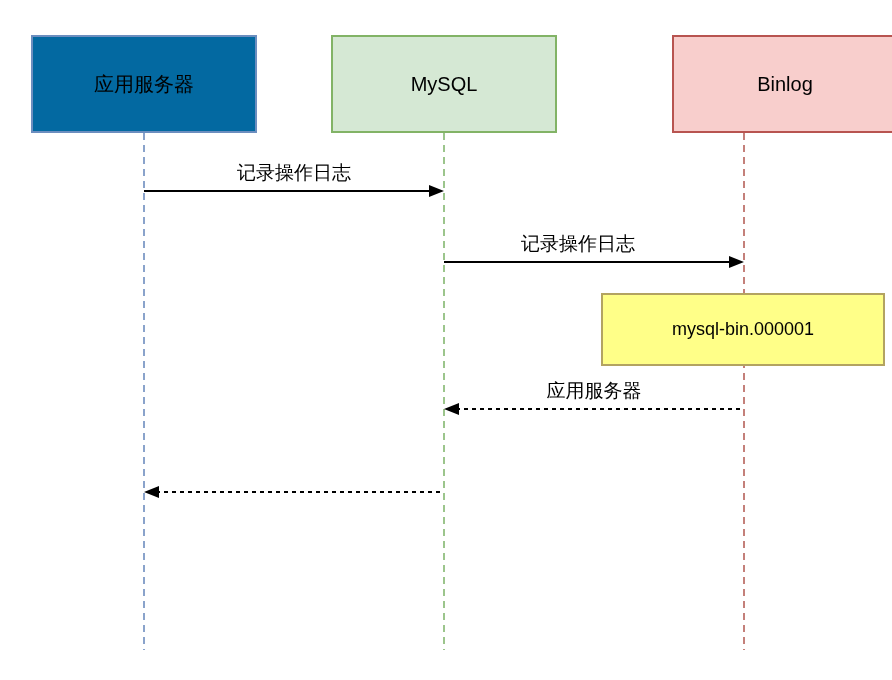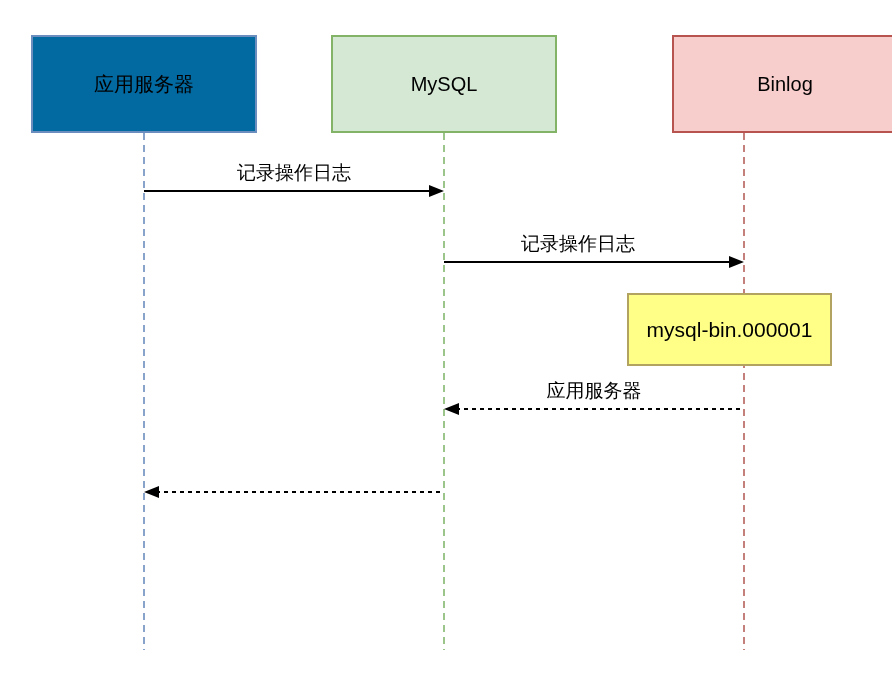--- a/index.html
+++ b/index.html
@@ -82,29 +82,29 @@
     white-space: nowrap;
   }
   .label-1 { left: 144px; top: 160px; }
   .label-2 { left: 428px; top: 231px; }
   .label-3 { left: 444px; top: 378px; }
   .label-4 { left: 144px; top: 461px; }
 
   
   .note-box {
     position: absolute;
-    left: 627px;
+    left: 601px;
     top: 293px;
-    width: 205px;
+    width: 284px;
     height: 73px;
     border: 2px solid;
     display: flex;
     align-items: center;
     justify-content: center;
-    font-size: 21px;
+    font-size: 18px;
     z-index: 3;
   }
 </style>
 </head>
 <body>
 
 <div class="canvas">
 
   <div class="lifeline lifeline-app" style="color: rgb(138, 163, 203);"></div>
   <div class="lifeline lifeline-mysql" style="color: rgb(156, 197, 140);"></div>

